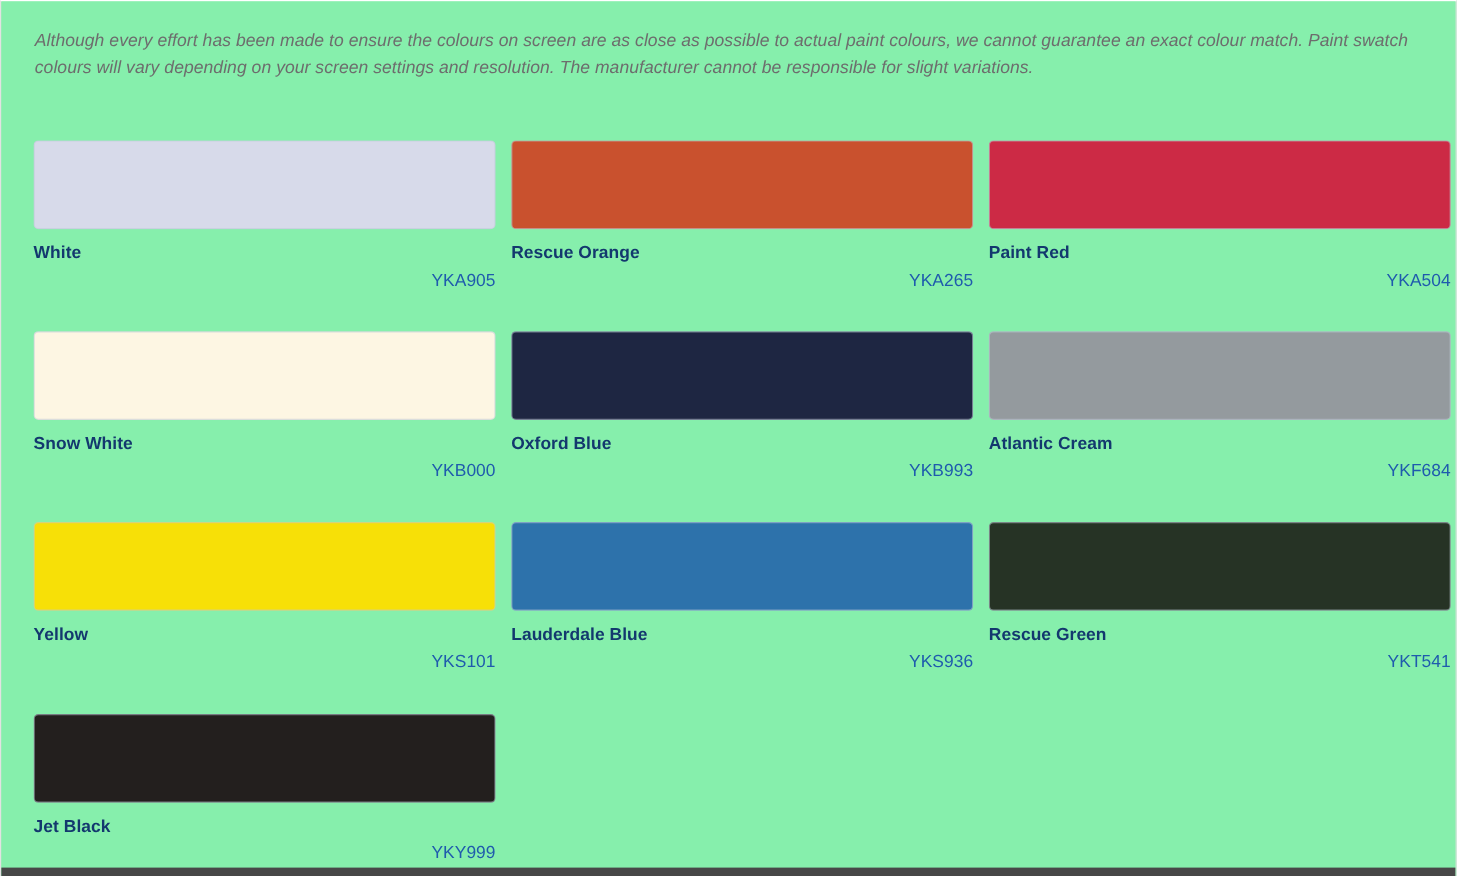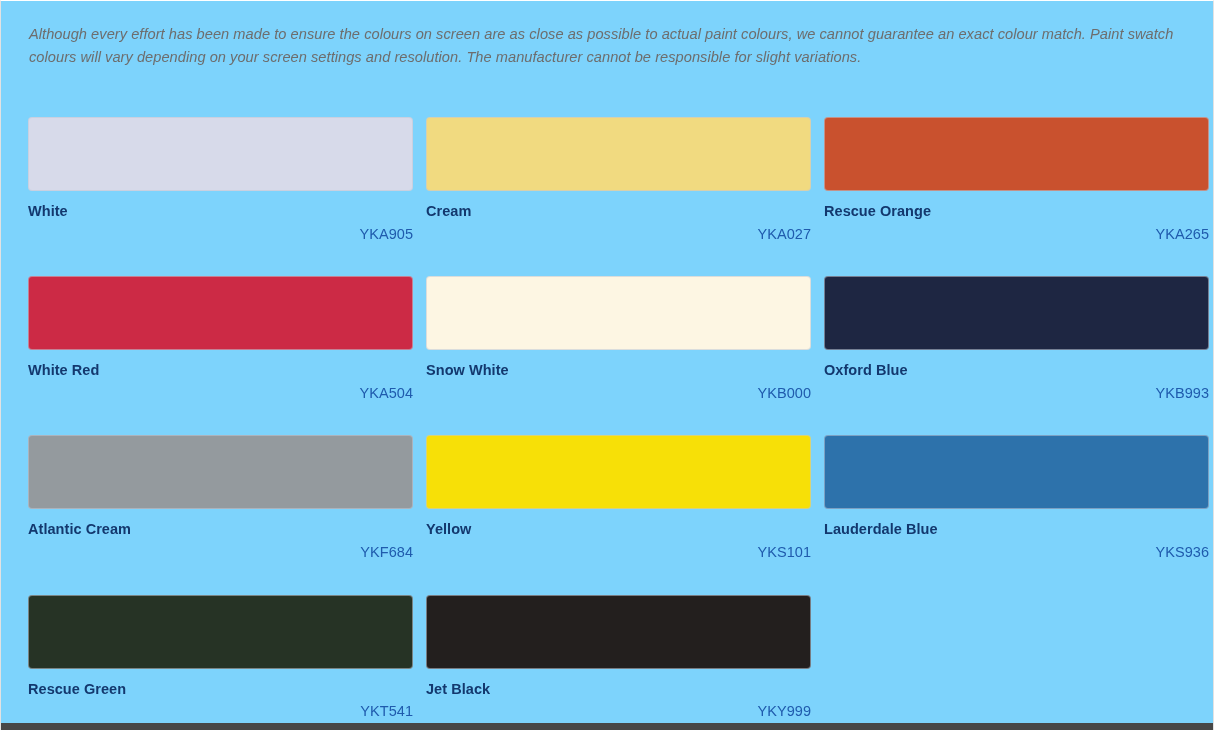--- a/index.html
+++ b/index.html
@@ -14,21 +14,21 @@
     font-family: "Liberation Sans", sans-serif;
     -webkit-font-smoothing: antialiased;
   }
 
   
   .page-frame {
     position: relative;
     box-sizing: border-box;
     width: 1214px;
     height: 730px;
-    background: #7dd3fc;
+    background: #86efac;
     border-left: 1px solid #e2e2e2;
     border-right: 1px solid #e2e2e2;
     border-top: 1px solid #ffffff;
     overflow: hidden;
   }
 
   .bottom-bar {
     position: absolute;
     left: 0;
     right: 0;
@@ -104,32 +104,27 @@
 
     <p class="disclaimer">Although every effort has been made to ensure the colours on screen are as close as possible to actual paint colours, we cannot guarantee an exact colour match. Paint swatch colours will vary depending on your screen settings and resolution. The manufacturer cannot be responsible for slight variations.</p>
 
     <div class="swatch-grid">
         <div class="swatch-card">
           <div class="swatch-chip" style="background-color: rgb(215, 218, 234);"></div>
           <div class="swatch-name">White</div>
           <div class="swatch-code">YKA905</div>
         </div>
         <div class="swatch-card">
-          <div class="swatch-chip" style="background-color: rgb(241, 218, 128);"></div>
-          <div class="swatch-name">Cream</div>
-          <div class="swatch-code">YKA027</div>
-        </div>
-        <div class="swatch-card">
           <div class="swatch-chip" style="background-color: rgb(201, 81, 46);"></div>
           <div class="swatch-name">Rescue Orange</div>
           <div class="swatch-code">YKA265</div>
         </div>
         <div class="swatch-card">
           <div class="swatch-chip" style="background-color: rgb(204, 42, 69);"></div>
-          <div class="swatch-name">White Red</div>
+          <div class="swatch-name">Paint Red</div>
           <div class="swatch-code">YKA504</div>
         </div>
         <div class="swatch-card">
           <div class="swatch-chip" style="background-color: rgb(253, 246, 227);"></div>
           <div class="swatch-name">Snow White</div>
           <div class="swatch-code">YKB000</div>
         </div>
         <div class="swatch-card">
           <div class="swatch-chip" style="background-color: rgb(30, 38, 66);"></div>
           <div class="swatch-name">Oxford Blue</div>

